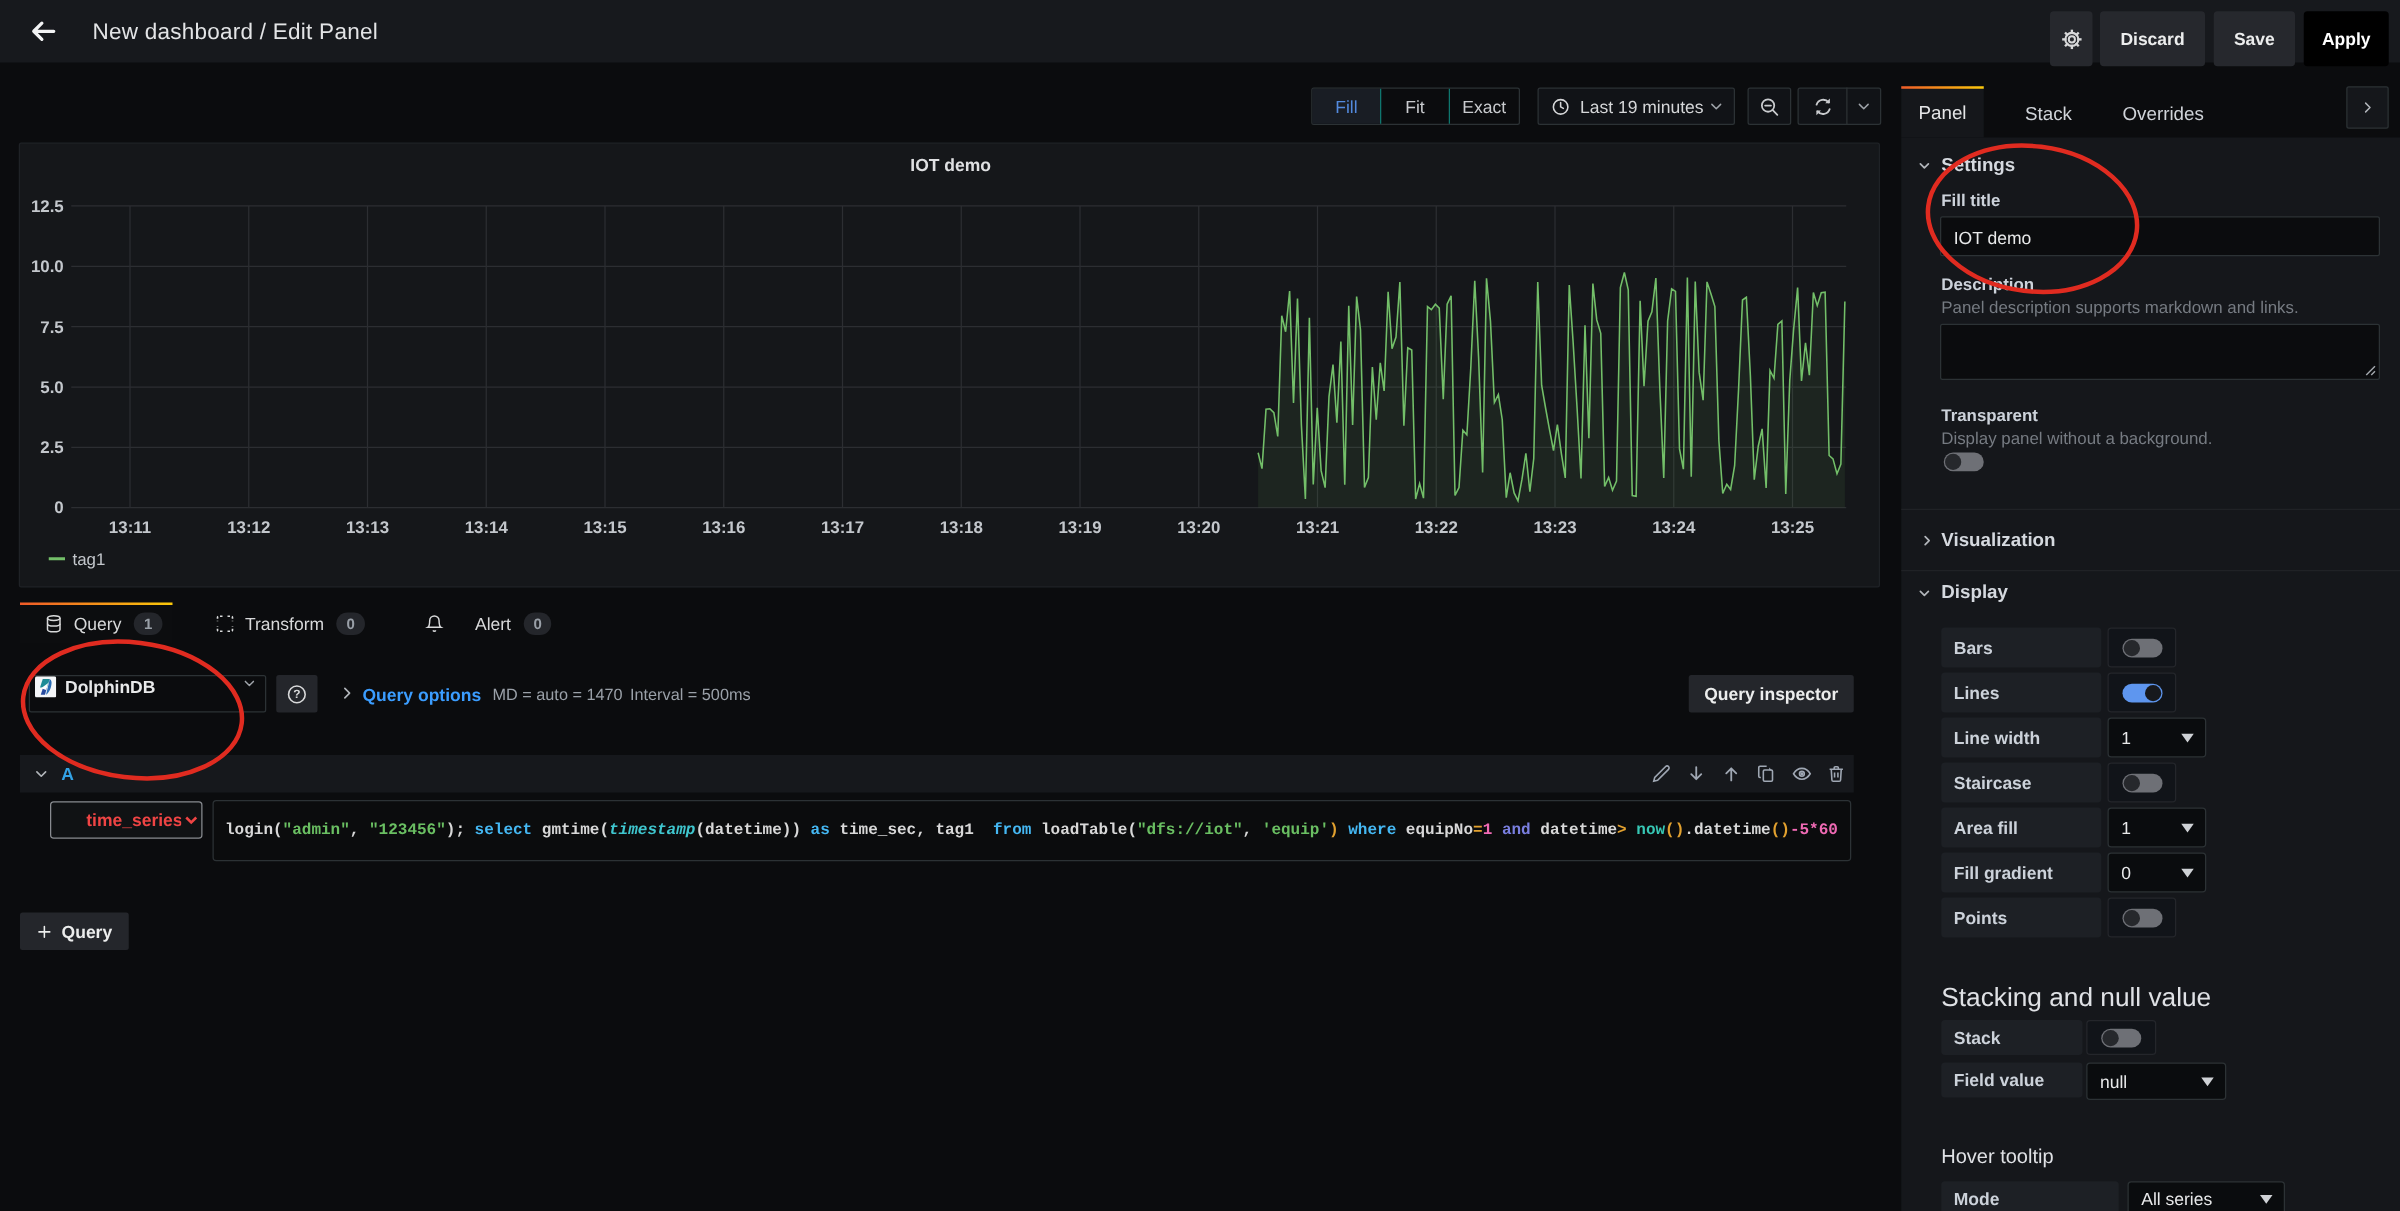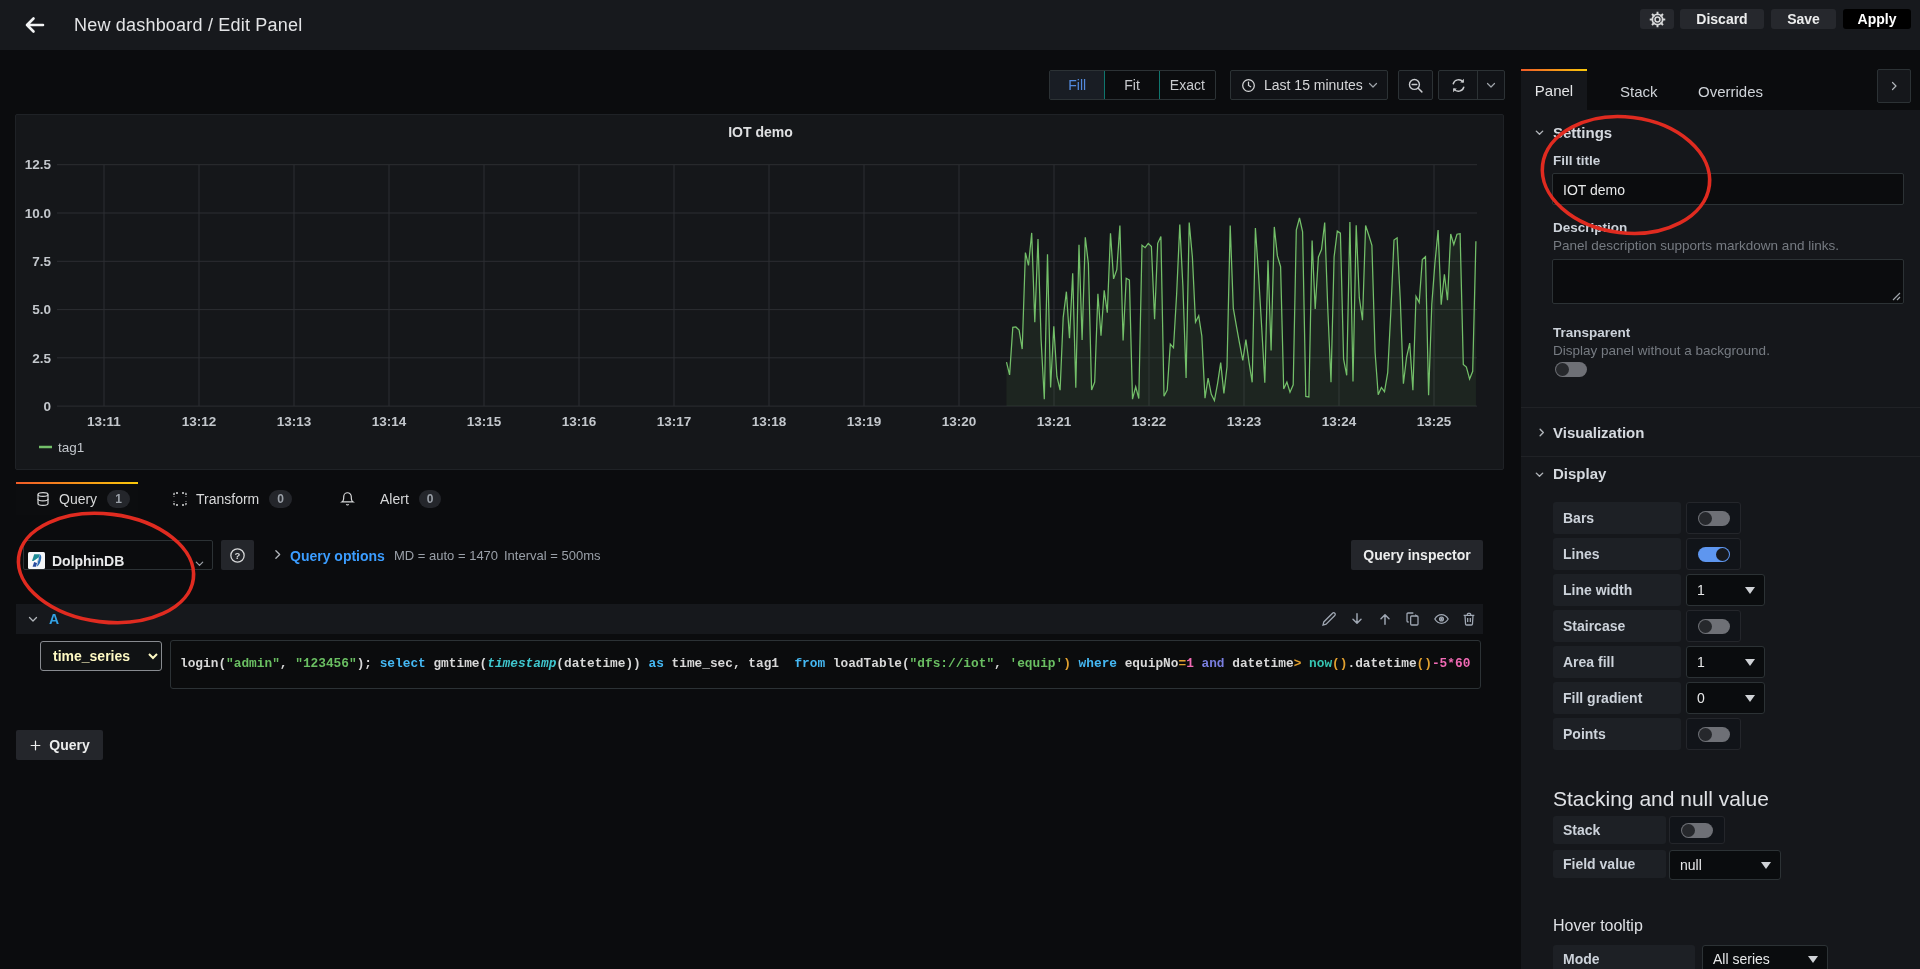--- a/index.html
+++ b/index.html
@@ -1,20 +1,20 @@
 <!DOCTYPE html>
 <html><head><meta charset="utf-8">
 <style>
 *{margin:0;padding:0;box-sizing:border-box}
 html,body{width:1920px;height:969px;background:#0b0c0e;font-family:"Liberation Sans",sans-serif;overflow:hidden}
 .abs{position:absolute}
 #root{position:relative;width:1920px;height:969px;background:#0b0c0e}
 #navbar{position:absolute;left:0;top:0;width:1920px;height:50px;background:#17191d}
 .navtitle{position:absolute;left:74px;top:15px;font-size:18px;font-weight:500;color:#e3e4e6;letter-spacing:.2px}
-.btn{position:absolute;height:20px;background:#26282d;border-radius:3px;color:#eceded;font-size:14px;font-weight:600;display:flex;align-items:center;justify-content:center}
+.btn{position:absolute;height:44px;background:#26282d;border-radius:3px;color:#eceded;font-size:14px;font-weight:600;display:flex;align-items:center;justify-content:center}
 .btn.blue{background:#000000;color:#fff}
 .seg{position:absolute;top:70px;height:30px;border:1px solid #2c3235;border-radius:2px;display:flex;color:#c9cbce;font-size:14px;font-weight:500}
 .seg>div{display:flex;align-items:center;justify-content:center;border-right:1px solid #0f766e}
 .seg>div:last-child{border-right:none}
 .ctl{position:absolute;top:70px;height:30px;border:1px solid #2c3235;border-radius:2px;background:#111317;display:flex;align-items:center;color:#d5d6d8;font-size:14px;font-weight:500}
 #panel{position:absolute;left:15px;top:114px;width:1489px;height:356px;background:#15171a;border:1px solid #1f2226;border-radius:2px}
 .paneltitle{position:absolute;left:0;top:9px;width:1489px;text-align:center;font-size:14px;font-weight:600;color:#dfe0e2}
 .qtab{position:absolute;top:482px;height:33px;display:flex;align-items:center;color:#d8d9da;font-size:14px;font-weight:500}
 .badge{display:inline-block;background:#24262b;color:#9aa0a8;font-size:12px;font-weight:600;border-radius:9px;padding:2px 8px;margin-left:10px}
 .dslabel{color:#9aa0a8;font-size:13px;font-weight:400}
@@ -62,21 +62,21 @@
 <div class="seg" style="left:1049px;width:167px">
 <div style="width:56px;background:#191d24;color:#538ade">Fill</div>
 <div style="width:55px">Fit</div>
 <div style="width:56px">Exact</div>
 </div>
 <div class="ctl" style="left:1230px;width:158px">
 <svg style="margin-left:10px" width="15" height="15" viewBox="0 0 24 24">
         <circle cx="12" cy="12" r="9.3" stroke="#d5d6d8" stroke-width="2" fill="none"></circle>
         <path d="M12 6.5V12l3.5 2" stroke="#d5d6d8" stroke-width="2" fill="none" stroke-linecap="round"></path>
       </svg>
-<span style="margin-left:8px">Last 15 minutes</span>
+<span style="margin-left:8px">Last 19 minutes</span>
 <svg style="position:absolute;right:8px" width="12" height="12" viewBox="0 0 24 24">
         <path d="M5 9l7 7 7-7" stroke="#9fa4aa" stroke-width="2.4" fill="none" stroke-linecap="round" stroke-linejoin="round"></path>
       </svg>
 </div>
 <div class="ctl" style="left:1398px;width:35px;justify-content:center">
 <svg width="17" height="17" viewBox="0 0 24 24">
         <circle cx="10.5" cy="10.5" r="7" stroke="#c9cbce" stroke-width="2" fill="none"></circle>
         <path d="M7.2 10.5h6.6M15.8 15.8 21 21" stroke="#c9cbce" stroke-width="2" fill="none" stroke-linecap="round"></path>
       </svg>
 </div>
@@ -167,21 +167,21 @@
 </div>
 <div class="qtab" style="left:340px">
 <svg width="15" height="16" viewBox="0 0 24 24" fill="none" stroke="#d8d9da" stroke-width="1.9">
         <path d="M18 8a6 6 0 1 0-12 0c0 7-2.5 8.5-2.5 8.5h17S18 15 18 8"></path>
         <path d="M10.2 20.5a2 2 0 0 0 3.6 0"></path>
       </svg>
 <span style="margin-left:25px">Alert</span>
       <span class="badge">0</span>
 </div>
 
-<div class="abs inp" style="left:23px;top:540px;width:190px;height:30px;display:flex;align-items:flex-end">
+<div class="abs inp" style="left:23px;top:540px;width:190px;height:30px;display:flex;align-items:flex-start">
 <svg style="margin-left:4px" width="17" height="17" viewBox="0 0 17 17">
         <rect width="17" height="17" rx="1.5" fill="#f4f6f8"></rect>
         <path d="M6.2 2.2h5.6L9.6 9H4z" fill="#1e8c96"></path>
         <path d="M9.6 9 8 14.8H4.6L6.5 9z" fill="#274b9f"></path>
         <path d="M11.8 2.2 10.4 8.2 8.8 14.8c2.6-1.6 4-5.2 4.4-8.6.2-1.6 0-3-1.4-4z" fill="#2a6db5"></path>
         <path d="M4.8 9.6 10.6 5.4 8.9 10.9z" fill="#fdfdfd"></path>
       </svg>
 <span style="margin-left:7px;font-size:14px;font-weight:600;color:#e8e9ea">DolphinDB</span>
 <svg style="position:absolute;right:7px" width="11" height="11" viewBox="0 0 24 24">
         <path d="M5 9l7 7 7-7" stroke="#9fa4aa" stroke-width="2.6" fill="none" stroke-linecap="round" stroke-linejoin="round"></path>
@@ -224,21 +224,21 @@
 <svg class="abs" style="left:1417px;top:7px" width="17" height="16" viewBox="0 0 24 24" fill="none" stroke="#9fa7b3" stroke-width="1.9">
           <path d="M2 12s3.8-6.5 10-6.5S22 12 22 12s-3.8 6.5-10 6.5S2 12 2 12z"></path>
           <circle cx="12" cy="12" r="2.9"></circle>
           <circle cx="12" cy="12" r="1" fill="#9fa7b3"></circle>
         </svg>
 <svg class="abs" style="left:1445px;top:7px" width="16" height="16" viewBox="0 0 24 24" fill="none" stroke="#9fa7b3" stroke-width="1.9">
           <path d="M4 6.5h16M9.5 6.5V4.8A1.3 1.3 0 0 1 10.8 3.5h2.4a1.3 1.3 0 0 1 1.3 1.3v1.7M6 6.5l.8 13A1.6 1.6 0 0 0 8.4 21h7.2a1.6 1.6 0 0 0 1.6-1.5l.8-13M10 10.5v6M14 10.5v6"></path>
         </svg>
 </g>
 </div>
-<select class="abs" style="left:40px;top:641px;width:122px;height:30px;background:#101214;color:#fef9c3;border:1px solid #888b90;border-radius:3px;font-size:14px;font-weight:600;font-family:Liberation Sans,sans-serif;padding-left:8px"><option>time_series</option></select>
+<select class="abs" style="left:40px;top:641px;width:122px;height:30px;background:#101214;color:#ef4444;border:1px solid #888b90;border-radius:3px;font-size:14px;font-weight:600;font-family:Liberation Sans,sans-serif;padding-left:24px"><option>time_series</option></select>
 <div class="abs" style="left:170px;top:640px;width:1311px;height:49px;background:#0b0c0d;border:1px solid #2c3235;border-radius:3px;font-family:'Liberation Mono',monospace;font-size:12.8px;font-weight:700;color:#d8d8d8;white-space:pre;overflow:hidden;line-height:46px;padding-left:9px"><span>login(<span style="color:#6abf62">"admin"</span>, <span style="color:#6abf62">"123456"</span>); <span style="color:#45b8f3">select</span> gmtime(<span style="color:#3fc6ce;font-style:italic">timestamp</span>(datetime)) <span style="color:#45b8f3">as</span> time_sec, tag1  <span style="color:#45b8f3">from</span> loadTable(<span style="color:#6abf62">"dfs://iot"</span>, <span style="color:#6abf62">'equip'</span><span style="color:#e2a12f">)</span> <span style="color:#45b8f3">where</span> equipNo<span style="color:#e2a12f">=</span><span style="color:#f06ab4">1</span> <span style="color:#7a7fe0">and</span> datetime<span style="color:#e2a12f">&gt;</span> <span style="color:#37c8b5">now</span><span style="color:#e2a12f">()</span>.datetime<span style="color:#e2a12f">()</span><span style="color:#f06ab4">-5*60</span></span></div>
 <div class="abs" style="left:16px;top:730px;width:87px;height:30px;background:#24262b;border-radius:2px;display:flex;align-items:center;justify-content:center;font-size:14px;font-weight:600;color:#eceded"><svg style="margin-right:7px" width="13" height="13" viewBox="0 0 24 24">
         <path d="M12 4v16M4 12h16" stroke="#eceded" stroke-width="2.3" stroke-linecap="round"></path>
       </svg>Query</div>
 
 <div class="abs" style="left:1521px;top:110px;width:399px;height:859px;background:#15171b"></div>
 <div class="abs" style="left:1521px;top:69px;width:66px;height:41px;background:#15171b;border-top:2px solid;border-image:linear-gradient(90deg,#f05a28,#fbca0a) 1;display:flex;align-items:center;justify-content:center;font-size:15px;font-weight:500;color:#e4e5e7">Panel</div>
 <div class="abs" style="left:1620px;top:83px;font-size:15px;font-weight:500;color:#d0d4d9">Stack</div>
 <div class="abs" style="left:1698px;top:83px;font-size:15px;font-weight:500;color:#d0d4d9">Overrides</div>
 <div class="abs" style="left:1877px;top:69px;width:34px;height:34px;border:1px solid #2c3235;border-radius:2px;background:#15171b;display:flex;align-items:center;justify-content:center">

